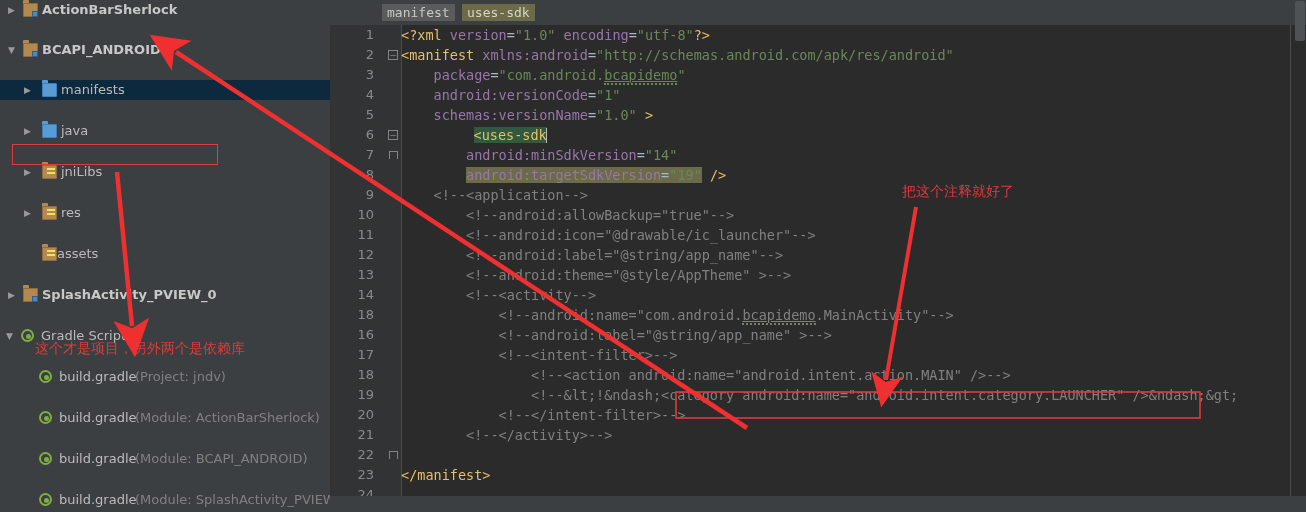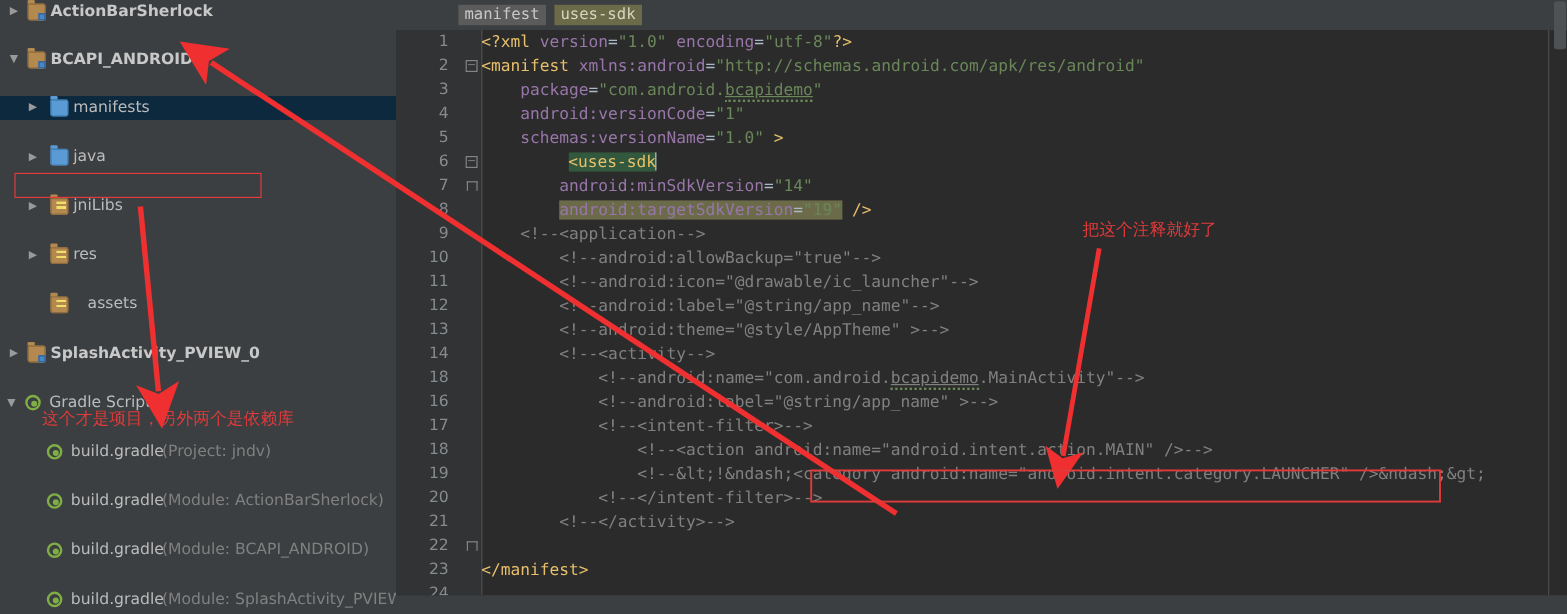--- a/index.html
+++ b/index.html
@@ -208,21 +208,21 @@
     </div>
 
     <div class="tree-row" style="top:103px">
       <span class="arrow right" style="left:22px"></span>
       <span class="ic ic-res" style="left:42px"></span>
       <span class="lbl" style="left:61px">res</span>
     </div>
 
     <div class="tree-row" style="top:124px">
       <span class="ic ic-res" style="left:42px"></span>
-      <span class="lbl" style="left:73px">assets</span>
+      <span class="lbl" style="left:57px">assets</span>
     </div>
 
     <div class="tree-row" style="top:145px">
       <span class="arrow right" style="left:6px"></span>
       <span class="ic ic-mod" style="left:23px"></span>
       <span class="lbl bold" style="left:42px">SplashActivity_PVIEW_0</span>
     </div>
 
     <div class="tree-row" style="top:166px">
       <span class="arrow down" style="left:4px"></span>

